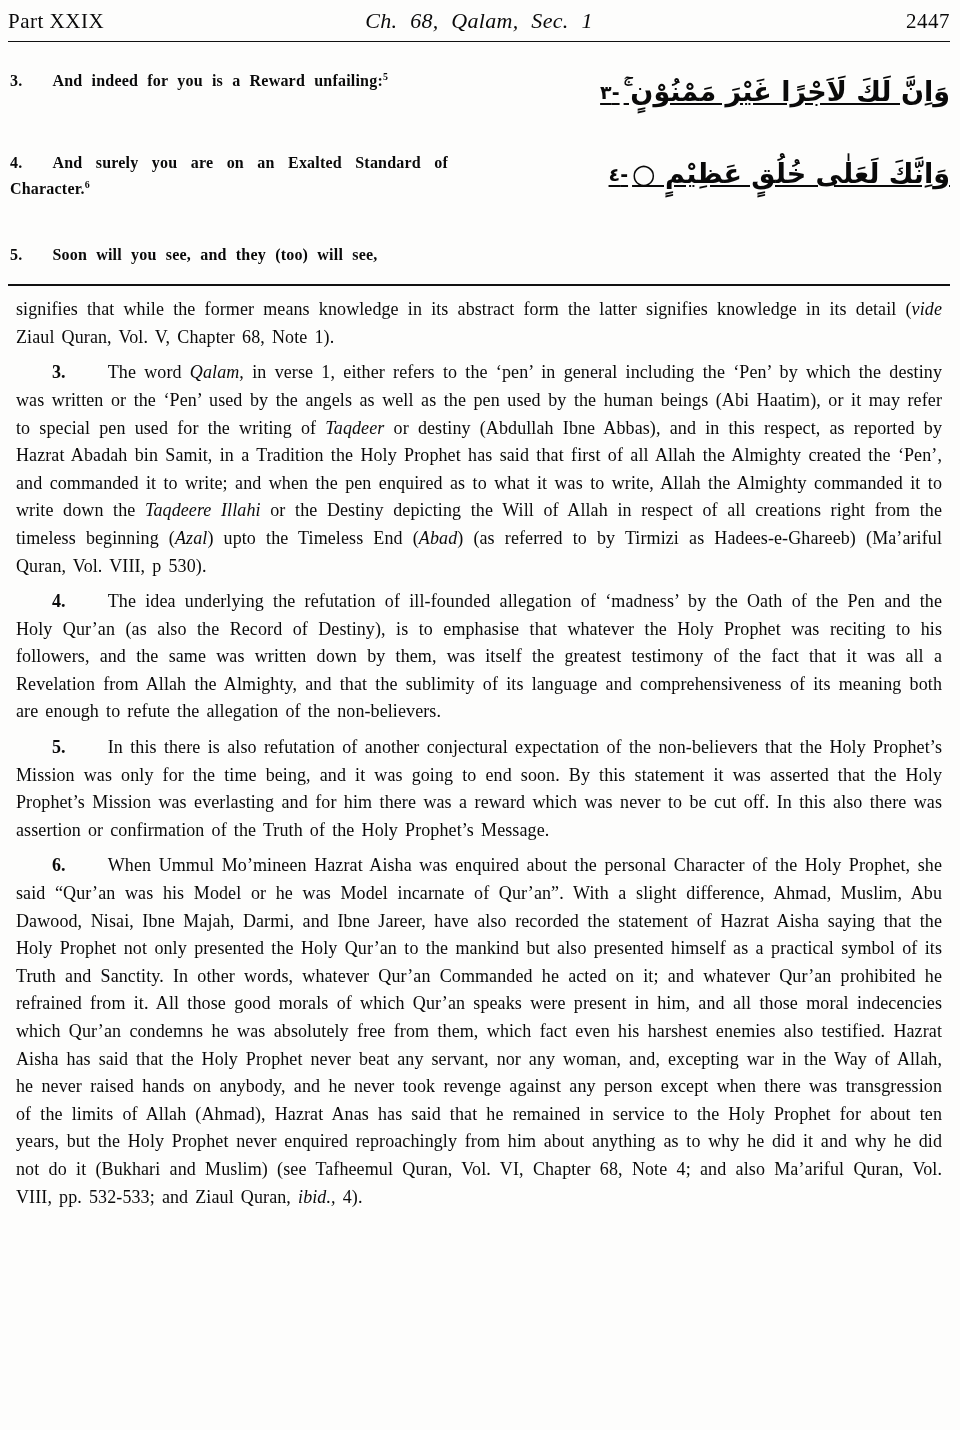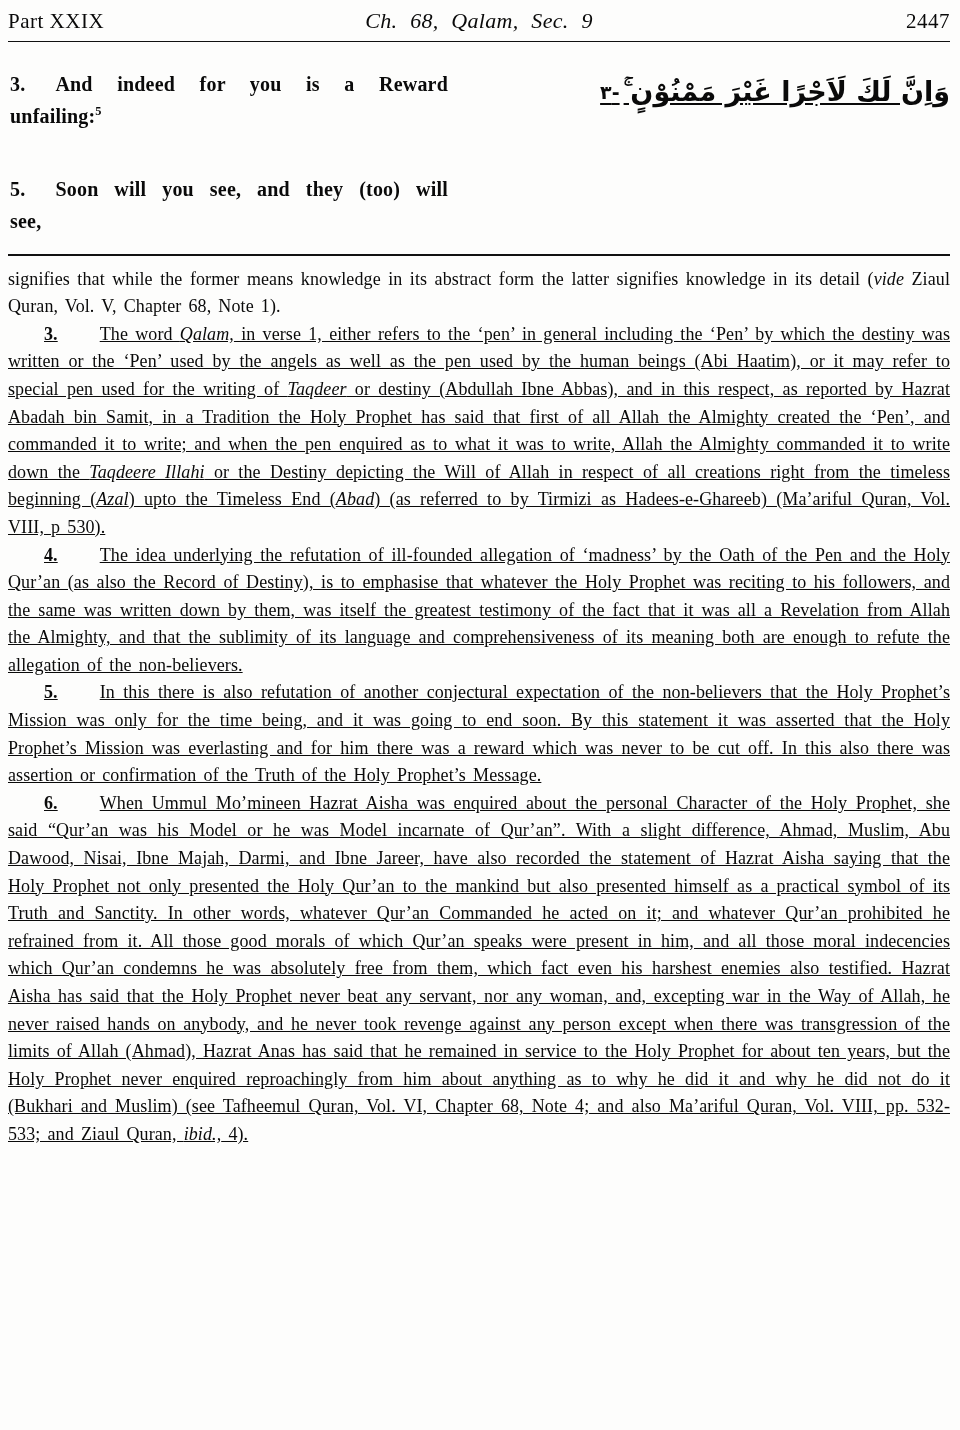--- a/index.html
+++ b/index.html
@@ -18,21 +18,21 @@
   .hdr-left{justify-self:start;letter-spacing:0.5px;}
   .hdr-center{justify-self:center;font-style:italic;font-size:22px;word-spacing:7px;letter-spacing:0.3px;}
   .hdr-right{justify-self:end;letter-spacing:0.5px;}
   .header-rule{border-bottom:1.5px solid #111;margin-top:7px;}
 
   
   .verses{padding:26px 0 4px 2px;}
   .verse-row{display:flex;justify-content:space-between;align-items:flex-start;margin-bottom:40px;}
   .verse-row:last-child{margin-bottom:12px;justify-content:space-between;}
   .trans{
-    width:438px;font-weight:bold;font-size:20px;line-height:1.62;
+    width:438px;font-weight:bold;font-size:16px;line-height:1.62;
     text-align:justify;word-spacing:5px;letter-spacing:0.2px;
   }
   .vnum{font-weight:bold;}
   .vtab{display:inline-block;width:30px;}
   sup{font-size:0.62em;line-height:0;}
   .arabic{
     width:470px;text-align:right;direction:ltr;
     font-family:"DejaVu Sans", sans-serif;font-weight:bold;
     font-size:27px;line-height:1.35;padding-top:6px;text-decoration:underline;
   }
@@ -40,42 +40,46 @@
   .atext{unicode-bidi:isolate;}
 
   
   .section-rule{border-bottom:2px solid #111;margin:0 0 10px 0;}
 
   
   .commentary{
     font-size:18px;line-height:27.6px;text-align:justify;
     word-spacing:2.5px;letter-spacing:0.1px;
   }
-  .note{margin:0;}
-  .note.indented{text-indent:36px;text-decoration:underline;}
+  .note{margin:8px;}
+  .note.indented{text-indent:36px;}
   .nnum{font-weight:bold;}
   .ntab{display:inline-block;width:42px;}
   .it{font-style:italic;}
 </style>
 </head>
 <body>
 
 <div class="page">
 
   <header class="page-header">
     <span class="hdr-left">Part XXIX</span>
-    <span class="hdr-center">Ch. 68, Qalam, Sec. 9</span>
+    <span class="hdr-center">Ch. 68, Qalam, Sec. 1</span>
     <span class="hdr-right">2447</span>
   </header>
   <div class="header-rule"></div>
 
   <section class="verses" id="verses">
       <div class="verse-row">
         <div class="trans"><span class="vnum">3.</span><span class="vtab"></span><span>And indeed for you is a Reward unfailing:</span><sup>5</sup></div>
         <div class="arabic"><span class="anum">٣-</span><span class="atext" dir="rtl">وَاِنَّ لَكَ لَاَجْرًا غَيْرَ مَمْنُوْنٍ ۚ</span></div>
+      </div>
+      <div class="verse-row">
+        <div class="trans"><span class="vnum">4.</span><span class="vtab"></span><span>And surely you are on an Exalted Standard of Character.</span><sup>6</sup></div>
+        <div class="arabic"><span class="anum">٤-</span><span class="atext" dir="rtl">وَاِنَّكَ لَعَلٰى خُلُقٍ عَظِيْمٍ ○</span></div>
       </div>
       <div class="verse-row">
         <div class="trans"><span class="vnum">5.</span><span class="vtab"></span><span>Soon will you see, and they (too) will see,</span></div>
       </div>
     </section>
 
   <div class="section-rule"></div>
 
   <section class="commentary" id="commentary">
       <p class="note"><span>signifies that while the former means knowledge in its abstract form the latter signifies knowledge in its detail (</span><span class="it">vide</span><span> Ziaul Quran, Vol. V, Chapter 68, Note 1).</span></p>

